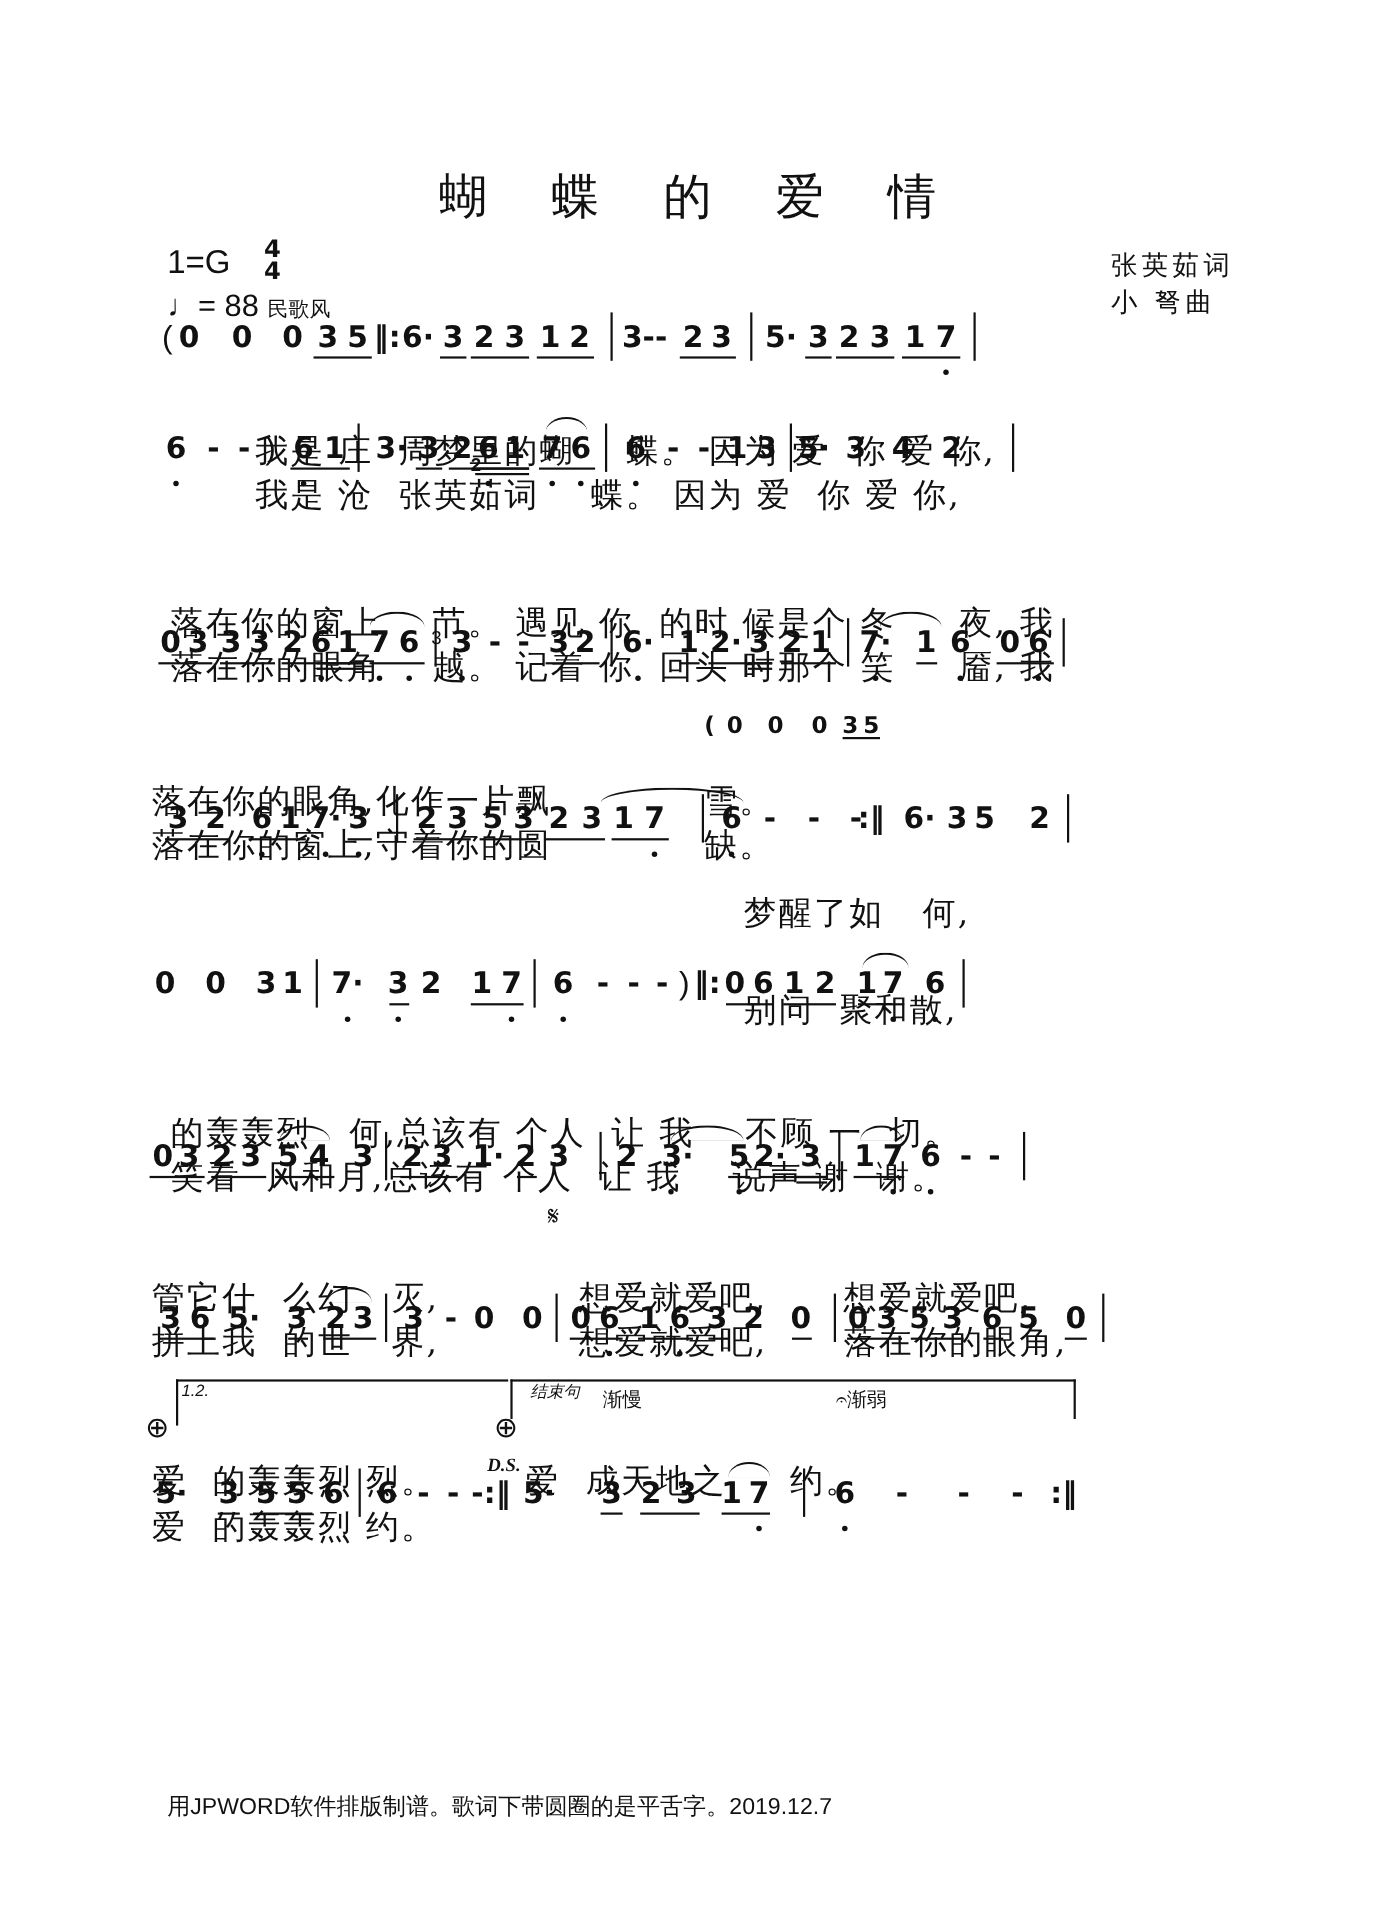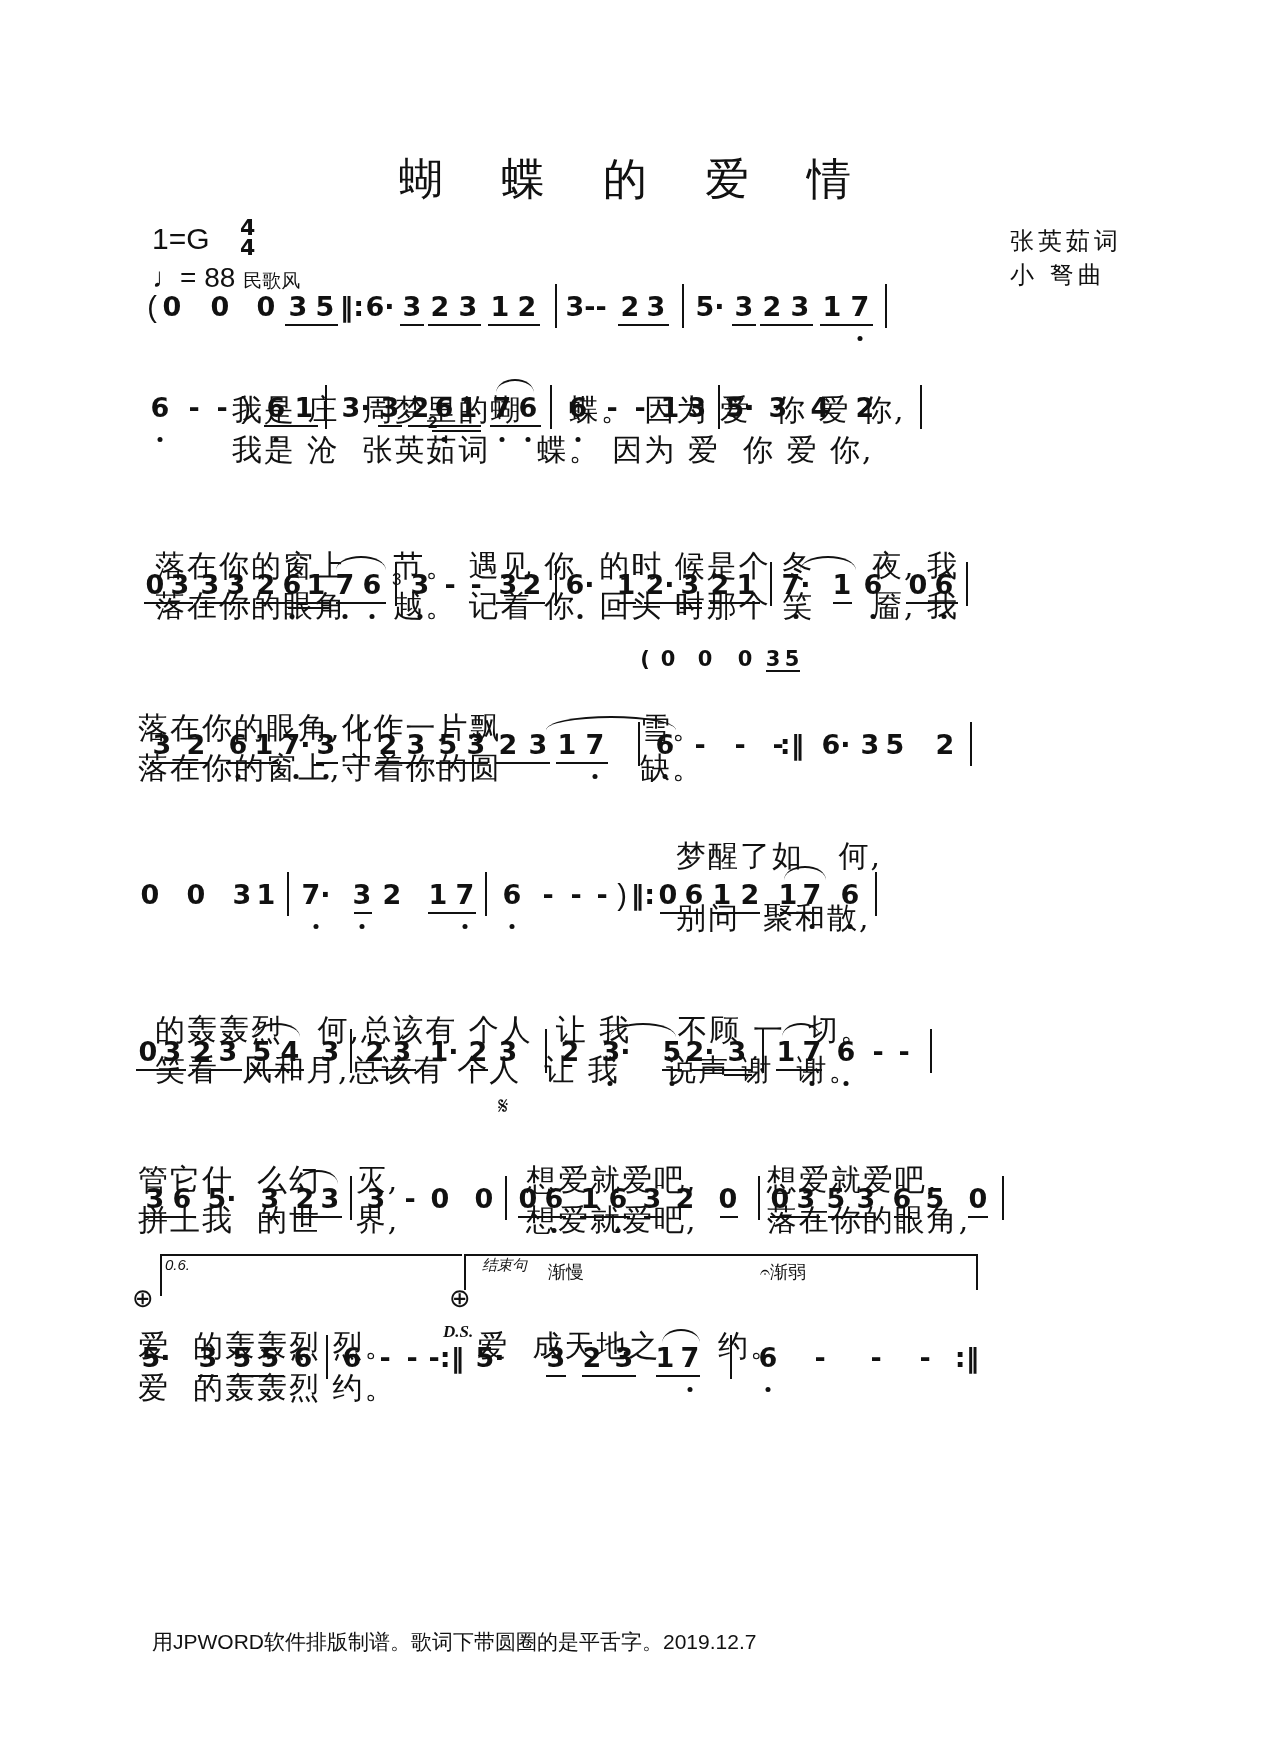--- a/index.html
+++ b/index.html
@@ -391,32 +391,32 @@
     </div>
   </div>
 
 <div id="lyrics">
     <div class="lyric" style="top: 390px; left: 232px;">我是 庄  周梦里的蝴    蝶。 因为 爱  你 爱 你,</div>
     <div class="lyric" style="top: 430px; left: 232px;">我是 沧  张英茹词    蝶。 因为 爱  你 爱 你,</div>
     <div class="lyric" style="top: 546px; left: 155px;">落在你的窗上    节。 遇见 你  的时 候是个 冬     夜, 我</div>
     <div class="lyric" style="top: 586px; left: 155px;">落在你的眼角    越。 记着 你  回头 时那个 笑     靥, 我</div>
     <div class="lyric" style="top: 708px; left: 138px;">落在你的眼角,化作一片飘            雪。</div>
     <div class="lyric" style="top: 748px; left: 138px;">落在你的窗上,守着你的圆            缺。</div>
-    <div class="lyric" style="top: 836px; left: 676px;">梦醒了如   何,</div>
+    <div class="lyric" style="top: 810px; left: 676px;">梦醒了如   何,</div>
     <div class="lyric" style="top: 898px; left: 676px;">别问  聚和散,</div>
     <div class="lyric" style="top: 1010px; left: 155px;">的轰轰烈   何,总该有 个人  让 我    不顾 一  切。</div>
     <div class="lyric" style="top: 1050px; left: 155px;">笑看  风和月,总该有 个人  让 我    说声 谢  谢。</div>
     <div class="lyric" style="top: 1160px; left: 138px;">管它什  么幻   灭,           想爱就爱吧,      想爱就爱吧,</div>
     <div class="lyric" style="top: 1200px; left: 138px;">拼上我  的世   界,           想爱就爱吧,      落在你的眼角,</div>
     <div class="lyric" style="top: 1326px; left: 138px;">爱  的轰轰烈 烈。       爱  成天地之     约。</div>
     <div class="lyric" style="top: 1368px; left: 138px;">爱  的轰轰烈 约。</div>
   </div>
 
 <div class="bracket" style="left:160px; top:1254px; width:300px; height:40px;"></div>
-<div class="small" style="left:165px; top:1256px; font-style:italic;">0.6.</div>
+<div class="small" style="left:165px; top:1256px; font-style:italic;">1.2.</div>
 <div class="bracket" style="left:464px; top:1254px; width:510px; height:34px; border-right:2px solid #111;"></div>
 <div class="small" style="left:482px; top:1256px; font-style:italic;">结束句</div>
 <div class="small" style="left:548px; top:1260px; font-size:18px;">渐慢</div>
 <div class="small" style="left:760px; top:1260px; font-size:18px;"><span>𝄐</span><span>渐弱</span></div>
 <div class="coda" style="left:132px; top:1283px;">⊕</div>
 <div class="coda" style="left:449px; top:1283px;">⊕</div>
 <div class="segno" style="left:498px; top:1092px;">𝄋</div>
 <div class="small" style="left:443px; top:1322px; font-style:italic; font-weight:bold; font-family:'Liberation Serif', serif; font-size:17px;">D.S.</div>
 <div class="small" style="left:428px; top:413px; font-weight:bold; font-size:17px;">2</div>
 <div class="small" style="left:392px; top:570px; font-size:17px;">3</div>

